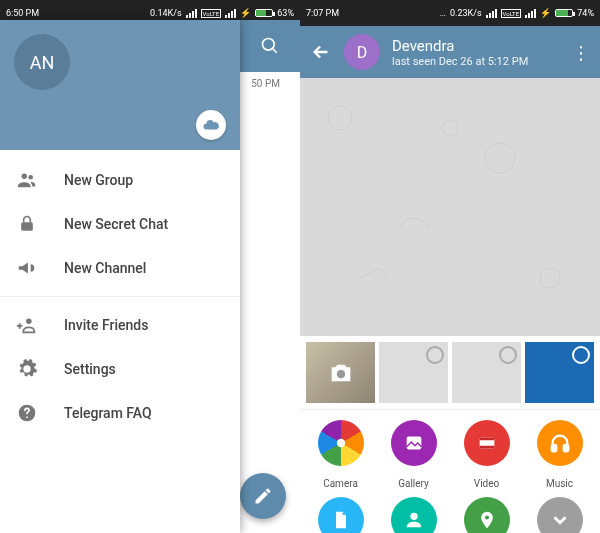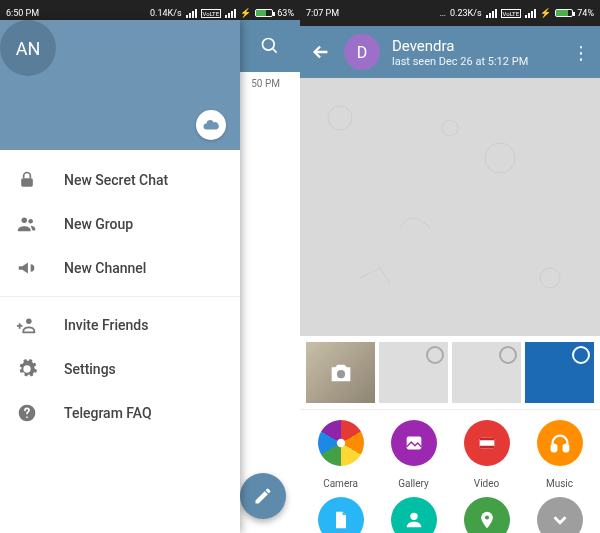--- a/index.html
+++ b/index.html
@@ -16,21 +16,21 @@
   .signal span { width: 2px; background: #fff; }
   .signal span:nth-child(1){height:3px}.signal span:nth-child(2){height:5px}.signal span:nth-child(3){height:7px}.signal span:nth-child(4){height:9px}
   
   
   .left-behind { position: absolute; top: 20px; right: 0; width: 60px; height: 513px; background: #fff; }
   .lb-header { height: 52px; background: #5e8bab; display: flex; align-items: center; justify-content: center; color: #fff; }
   .lb-time { color: #777; font-size: 10px; text-align: right; padding: 6px 20px 0 0; }
   .lb-fab { position: absolute; bottom: 14px; right: 14px; width: 46px; height: 46px; border-radius: 50%; background: #5e8bab; display: flex; align-items: center; justify-content: center; box-shadow: 0 3px 6px rgba(0,0,0,.3); }
   
   .drawer { position: absolute; top: 20px; left: 0; width: 240px; height: 513px; background: #fff; box-shadow: 2px 0 8px rgba(0,0,0,.3); }
-  .drawer-header { height: 130px; background: #6e95b3; position: relative; }
+  .drawer-header { height: 130px; background: #6e95b3; position: relative; padding: 14px; }
   .avatar-big { width: 56px; height: 56px; border-radius: 50%; background: #5a7e9a; color: #fff; display: flex; align-items: center; justify-content: center; font-size: 18px; }
   .cloud-btn { position: absolute; bottom: 10px; right: 14px; width: 30px; height: 30px; border-radius: 50%; background: #fff; display: flex; align-items: center; justify-content: center; color: #6e95b3; box-shadow: 0 1px 3px rgba(0,0,0,.2); }
   .menu-list { padding: 8px 0; }
   .menu-item { display: flex; align-items: center; height: 44px; padding: 0 16px; gap: 26px; color: #444; font-size: 14px; font-weight: 500; cursor: pointer; }
   .menu-item .mi-icon { width: 22px; height: 22px; color: #777; display: flex; align-items: center; justify-content: center; }
   .menu-divider { height: 1px; background: #eee; margin: 6px 0; }
   
   
   .chat-header { height: 52px; background: #5e8bab; display: flex; align-items: center; padding: 0 10px; gap: 12px; color: #fff; }
   .av-small { width: 36px; height: 36px; border-radius: 50%; background: #9c6fc9; display: flex; align-items: center; justify-content: center; font-size: 16px; }
@@ -101,36 +101,36 @@
       <div class="avatar-big">AN</div>
       <div class="cloud-btn">
         <svg width="18" height="18" viewBox="0 0 24 24" fill="#6e95b3">
             <path d="M19 18H6a4 4 0 010-8 5 5 0 019.6-1.5A4 4 0 0119 18z"></path>
           </svg>
       </div>
     </div>
     <div class="menu-list">
       <div class="menu-item">
         <span class="mi-icon">
-            <svg width="20" height="20" viewBox="0 0 24 24" fill="#777">
-              <rect x="5" y="10" width="14" height="10" rx="2"></rect>
-              <path d="M8 10V7a4 4 0 018 0v3" fill="none" stroke="#777" stroke-width="2"></path>
-            </svg>
-          </span>
-        <span>New Secret Chat</span>
-      </div>
-      <div class="menu-item">
-        <span class="mi-icon">
             <svg width="22" height="22" viewBox="0 0 24 24" fill="#777">
               <circle cx="9" cy="8" r="3"></circle>
               <circle cx="16" cy="9" r="2.5"></circle>
               <path d="M2 19c0-3 4-4.5 7-4.5s7 1.5 7 4.5v1H2zM16 14c2 0 5 1 5 3.5V19h-3"></path>
             </svg>
           </span>
         <span>New Group</span>
+      </div>
+      <div class="menu-item">
+        <span class="mi-icon">
+            <svg width="20" height="20" viewBox="0 0 24 24" fill="#777">
+              <rect x="5" y="10" width="14" height="10" rx="2"></rect>
+              <path d="M8 10V7a4 4 0 018 0v3" fill="none" stroke="#777" stroke-width="2"></path>
+            </svg>
+          </span>
+        <span>New Secret Chat</span>
       </div>
       <div class="menu-item">
         <span class="mi-icon">
             <svg width="22" height="22" viewBox="0 0 24 24" fill="#777">
               <path d="M3 10v4h4l6 4V6l-6 4H3zM16 8v8a4 4 0 000-8z"></path>
             </svg>
           </span>
         <span>New Channel</span>
       </div>
       <div class="menu-divider"></div>

